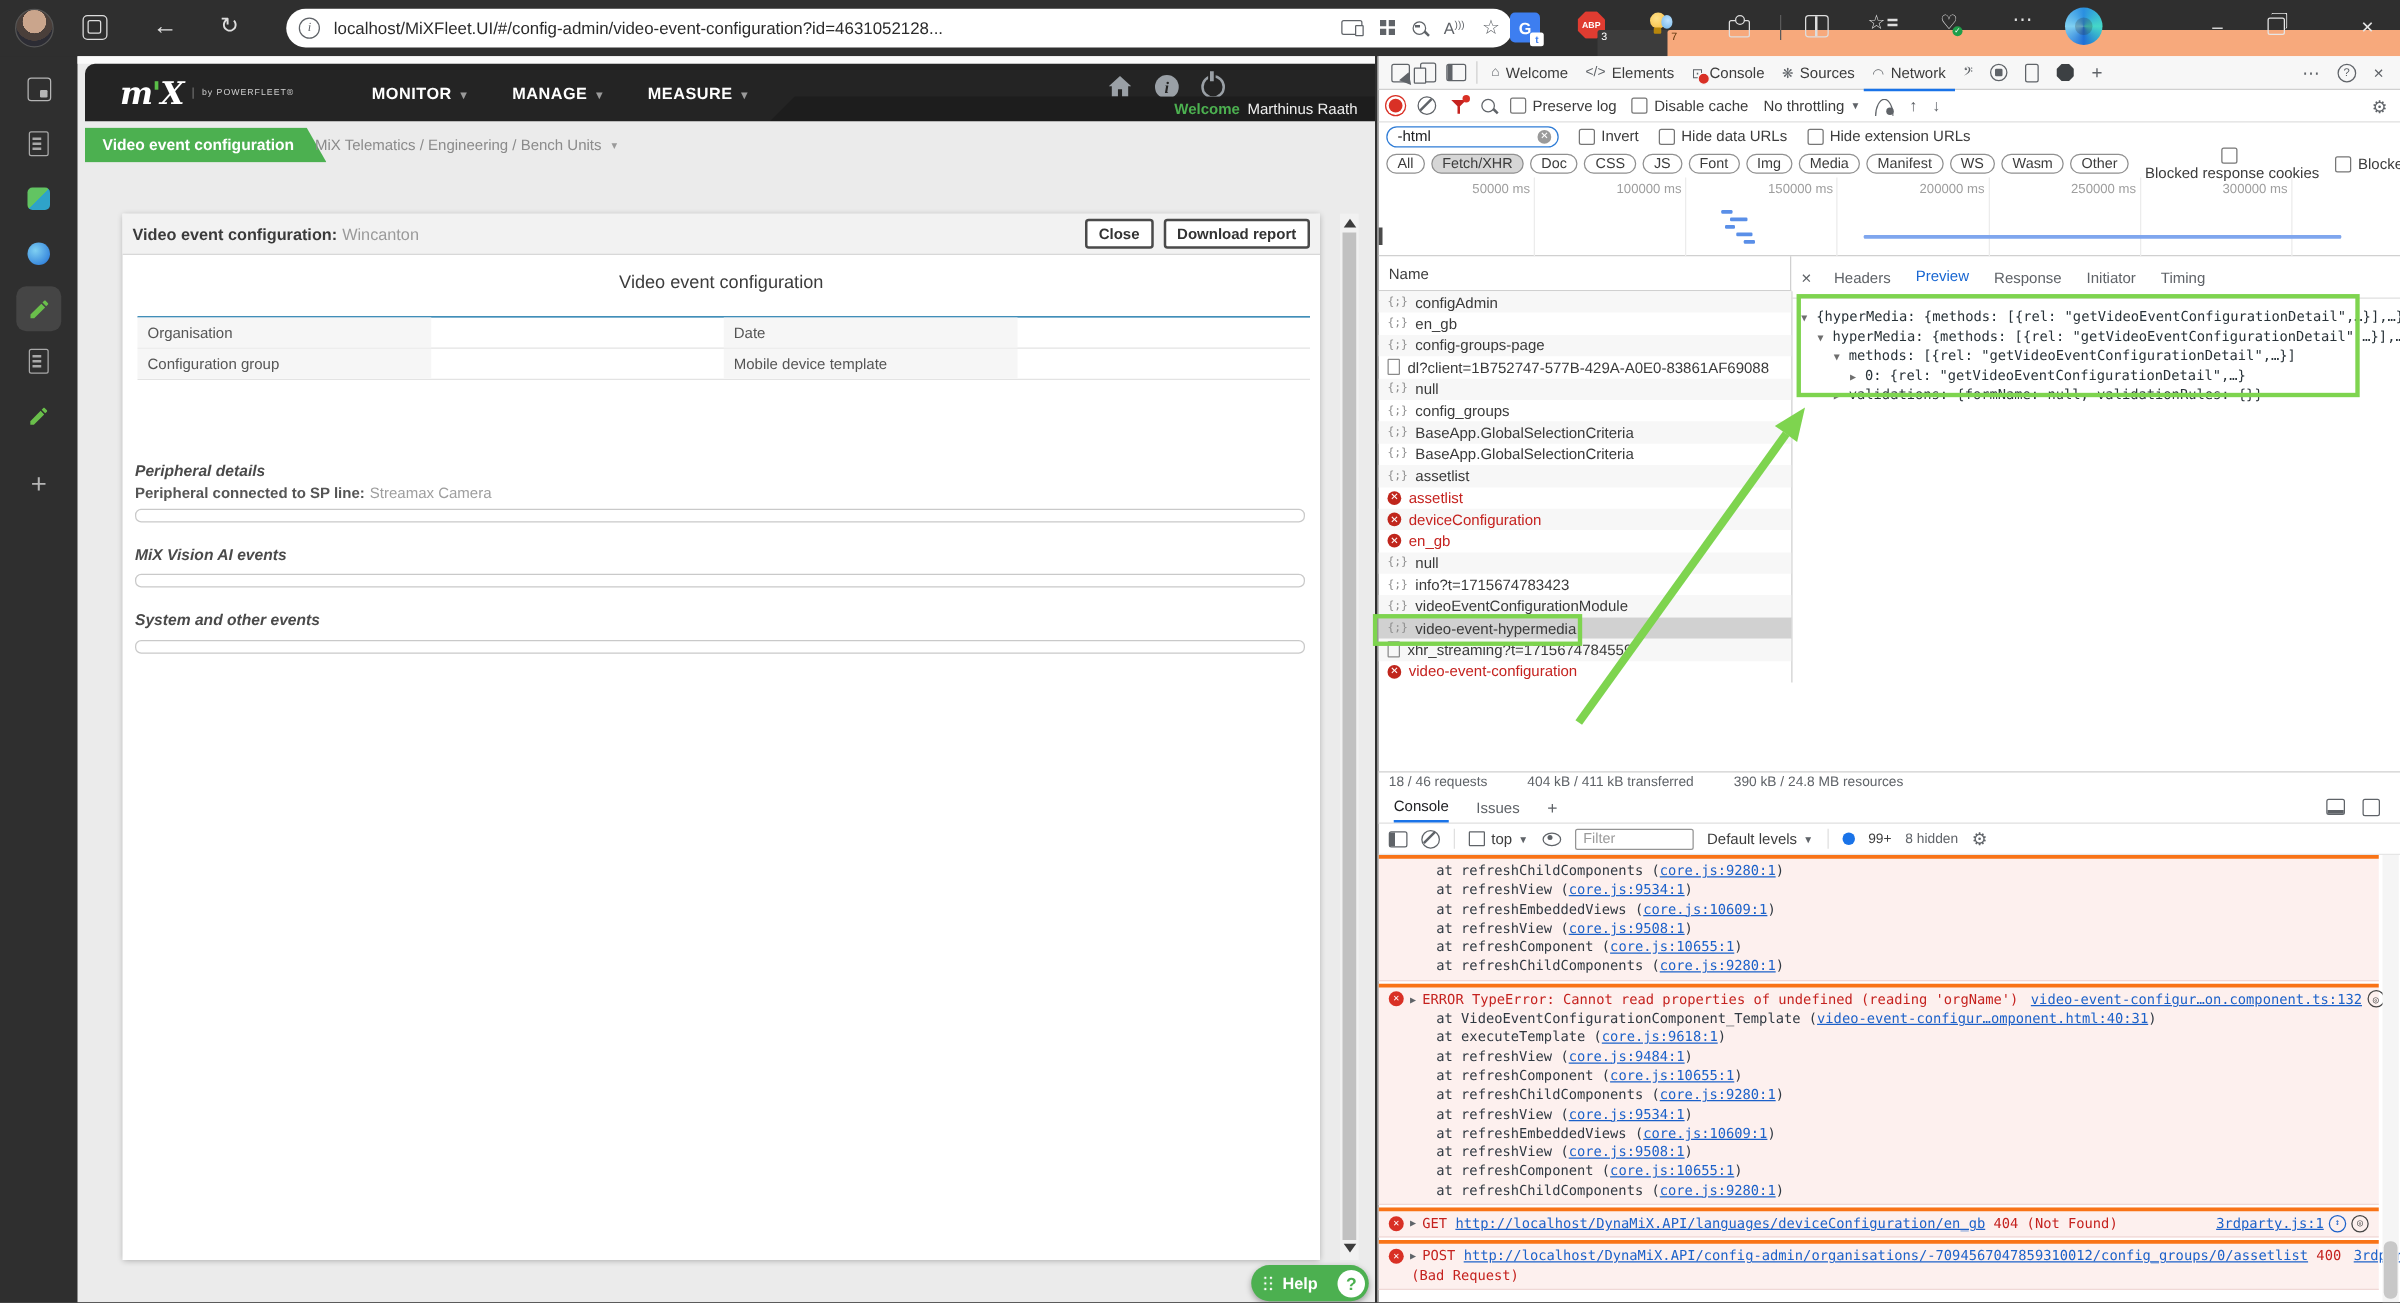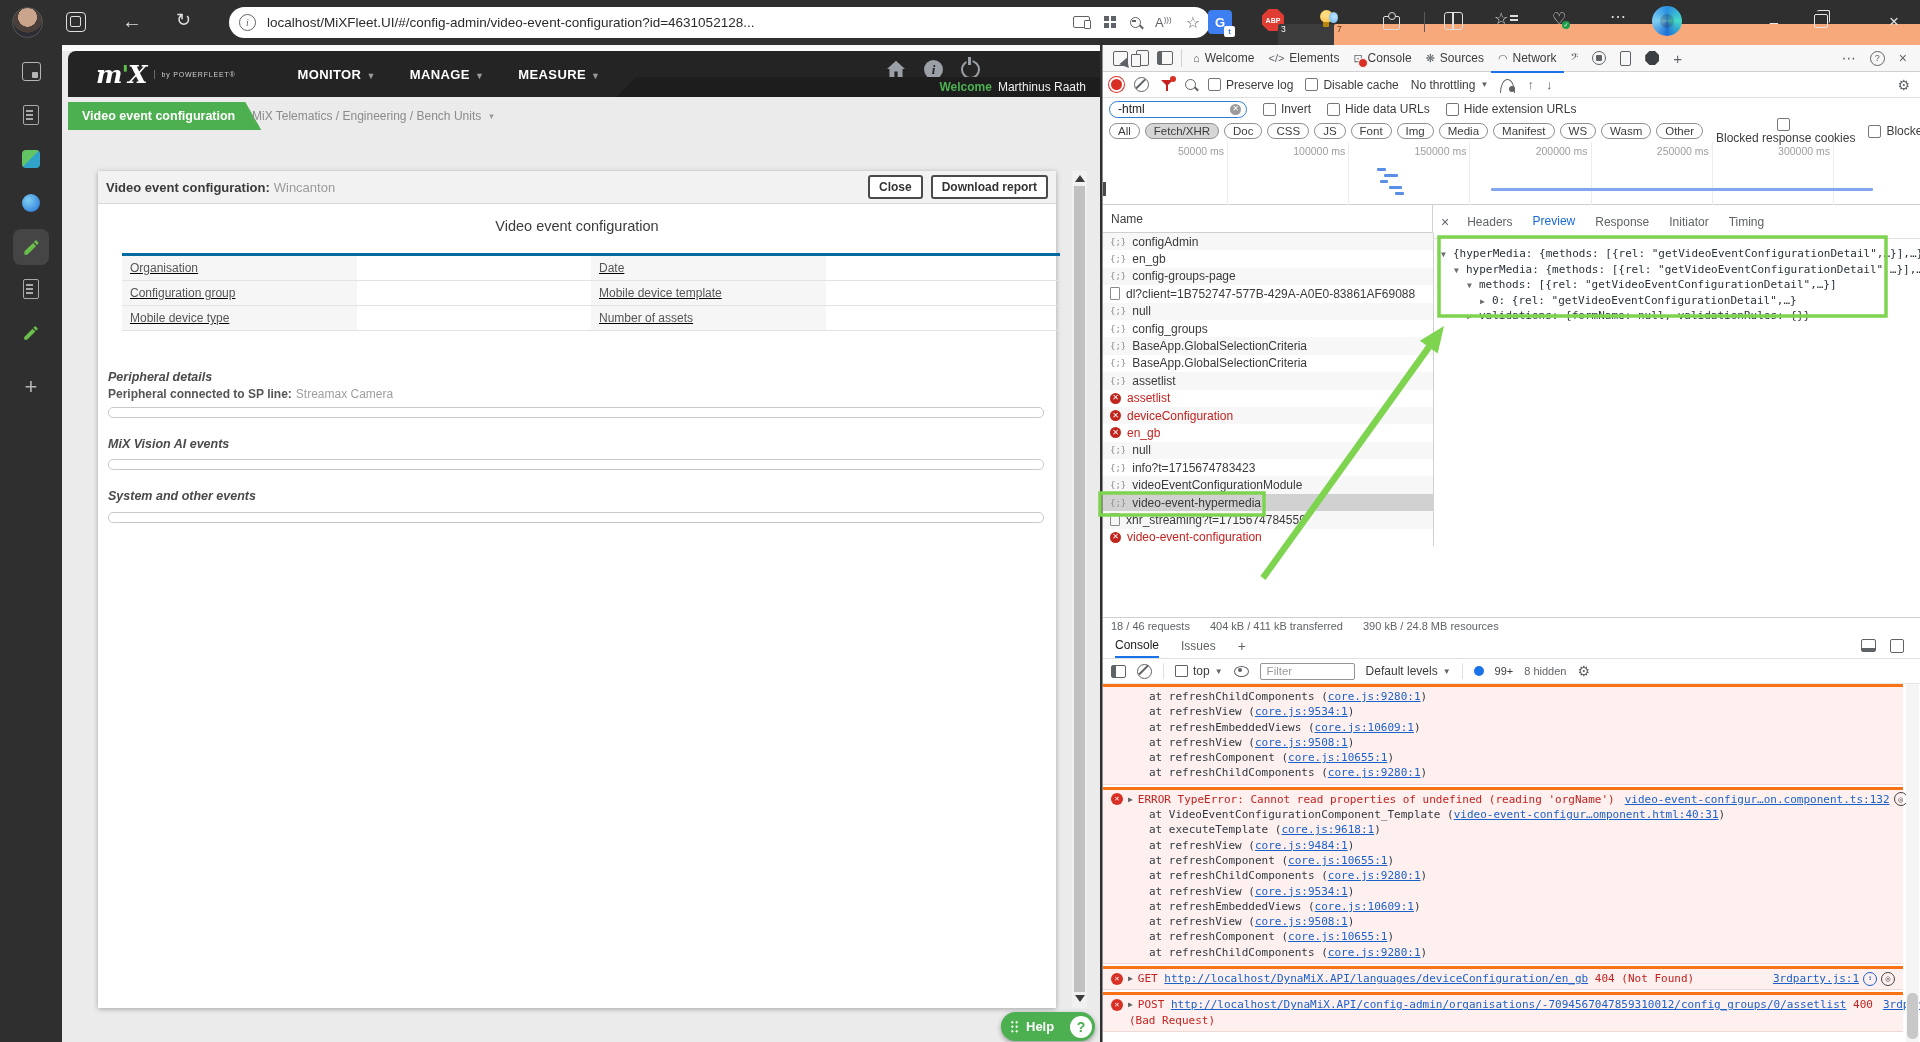--- a/index.html
+++ b/index.html
@@ -47,21 +47,21 @@
       clip-path:polygon(0 0,calc(100% - 16px) 0,100% 100%,0 100%);}
   .crumbpath{position:absolute;left:190px;top:57px;height:28px;display:flex;align-items:center;color:#8b8b8b;font-size:12px;}
 
   
   .dialog{position:absolute;left:36px;top:126px;width:958px;height:837px;background:#ffffff;box-shadow:0 1px 5px rgba(0,0,0,.3);}
   .dlg-head{position:absolute;left:0;top:0;width:100%;height:33px;background:#f2f2f2;border-bottom:1px solid #d8d8d8;display:flex;align-items:center;padding:0 8px;box-sizing:border-box;}
   .dlg-title{font-size:13px;font-weight:700;color:#3a3a3a;}
   .dlg-title .val{font-weight:400;color:#9a9a9a;margin-left:4px;}
   .btn{background:#fff;border:2px solid #4a4a4a;border-radius:3px;color:#333;font-weight:700;font-size:12px;padding:3px 9px;margin-left:8px;font-family:"Liberation Sans",sans-serif;}
   .formtitle{position:absolute;left:0;top:47px;width:100%;text-align:center;font-size:14.5px;color:#3c3c3c;}
-  .ftable{position:absolute;left:24px;top:82px;width:938px;border-top:3px solid #0369a1;text-decoration:underline;}
+  .ftable{position:absolute;left:12px;top:82px;width:938px;border-top:1px solid #0369a1;}
   .frow{display:flex;height:24px;border-bottom:1px solid #e3e3e3;}
   .fcell{width:25%;display:flex;align-items:center;font-size:12px;color:#555;box-sizing:border-box;}
   .fcell.lab{background:#f6f6f6;padding-left:8px;}
   .sechead{position:absolute;left:10px;font-size:12.5px;font-weight:600;color:#4a4a4a;font-style:italic;}
   .subtext{position:absolute;left:10px;font-size:12px;color:#555;}
   .subtext b{font-weight:700;}
   .subtext .val{color:#9e9e9e;margin-left:4px;}
   .pillbar{position:absolute;left:10px;width:934px;height:9px;border:1px solid #c9c9c9;border-radius:5px;background:#fff;}
   .helpbtn{position:absolute;left:903px;top:841px;width:94px;height:29px;background:#4cb050;border-radius:15px;display:flex;align-items:center;box-shadow:0 2px 5px rgba(0,0,0,.35);padding:0 3px 0 9px;box-sizing:border-box;}
   .helpbtn .dots{width:9px;height:13px;background-image:radial-gradient(circle,#fff 1.1px,transparent 1.2px);background-size:4.5px 4.5px;margin-right:7px;}
@@ -108,21 +108,21 @@
   .wfbar{position:absolute;background:#5a8fe8;border-radius:1px;}
   .namehdr{position:absolute;left:0;top:160px;width:330px;height:28px;border-bottom:1px solid #d0d0d0;display:flex;align-items:center;padding-left:8px;box-sizing:border-box;border-right:1px solid #d0d0d0;}
   .reqlist{position:absolute;left:0;top:188px;width:330px;border-right:1px solid #d0d0d0;}
   .req{height:17.4px;display:flex;align-items:center;padding-left:7px;gap:6px;font-size:12px;color:#3a3a3a;overflow:hidden;white-space:nowrap;}
   .req:nth-child(odd){background:#f7f7f7;}
   .req.sel{background:#d1d1d1;}
   .req.err{color:#c5221f;}
   .ic-xhr{color:#8a8a8a;font-family:"DejaVu Sans Mono",monospace;font-size:9px;flex:none;}
   .ic-doc{width:8px;height:11px;border:1.2px solid #8a8a8a;border-radius:1px;flex:none;}
   .ic-err{width:11px;height:11px;border-radius:50%;background:#c0261c;color:#fff;font-size:8px;display:flex;align-items:center;justify-content:center;flex:none;line-height:1;}
-  .statusbar{position:absolute;left:0;top:572px;width:100%;height:16px;border-top:1px solid #d0d0d0;display:flex;align-items:center;gap:20px;padding-left:8px;box-sizing:border-box;font-size:11px;color:#5f6368;background:#fff;}
+  .statusbar{position:absolute;left:0;top:572px;width:100%;height:16px;border-top:1px solid #d0d0d0;display:flex;align-items:center;gap:32px;padding-left:8px;box-sizing:border-box;font-size:11px;color:#5f6368;background:#fff;}
   .rightpane{position:absolute;left:330px;top:160px;width:488px;height:428px;}
   .dtl-tabs{height:33px;border-bottom:1px solid #e0e0e0;display:flex;align-items:center;padding-left:8px;gap:4px;}
   .dtl-tab{padding:0 10px;font-size:12px;color:#5f6368;height:100%;display:flex;align-items:center;box-sizing:border-box;}
   .dtl-tab.active{color:#1967d2;border-bottom:2px solid #1a73e8;}
   .closex{color:#5f6368;font-size:14px;margin-right:4px;}
   .jsonlines{position:absolute;left:0;top:42px;font-family:"DejaVu Sans Mono",monospace;font-size:11px;color:#283238;line-height:14.5px;white-space:nowrap;}
   .jrow .car{color:#6e6e6e;font-size:8px;display:inline-block;width:12px;}
   .consoletabs{position:absolute;left:0;top:588px;width:100%;height:26px;border-bottom:1px solid #e0e0e0;background:#fff;display:flex;align-items:center;padding-left:12px;box-sizing:border-box;gap:22px;}
   .ctab{font-size:12px;color:#5f6368;height:100%;display:flex;align-items:center;}
   .ctab.active{color:#202124;border-bottom:2px solid #1a73e8;box-sizing:border-box;}
@@ -301,26 +301,20 @@
             <div class="fcell"></div>
             <div class="fcell lab">Date</div>
             <div class="fcell"></div>
           </div>
           <div class="frow">
             <div class="fcell lab">Configuration group</div>
             <div class="fcell"></div>
             <div class="fcell lab">Mobile device template</div>
             <div class="fcell"></div>
           </div>
-          <div class="frow">
-            <div class="fcell lab">Mobile device type</div>
-            <div class="fcell"></div>
-            <div class="fcell lab">Number of assets</div>
-            <div class="fcell"></div>
-          </div>
         </div>
 
       <div class="sechead" style="top:199px;">Peripheral details</div>
       <div class="subtext" style="top:216px;">
         <b>Peripheral connected to SP line:</b><span class="val">Streamax Camera</span>
       </div>
       <div class="pillbar" style="top:236px;"></div>
 
       <div class="sechead" style="top:266px;">MiX Vision AI events</div>
       <div class="pillbar" style="top:288px;"></div>

